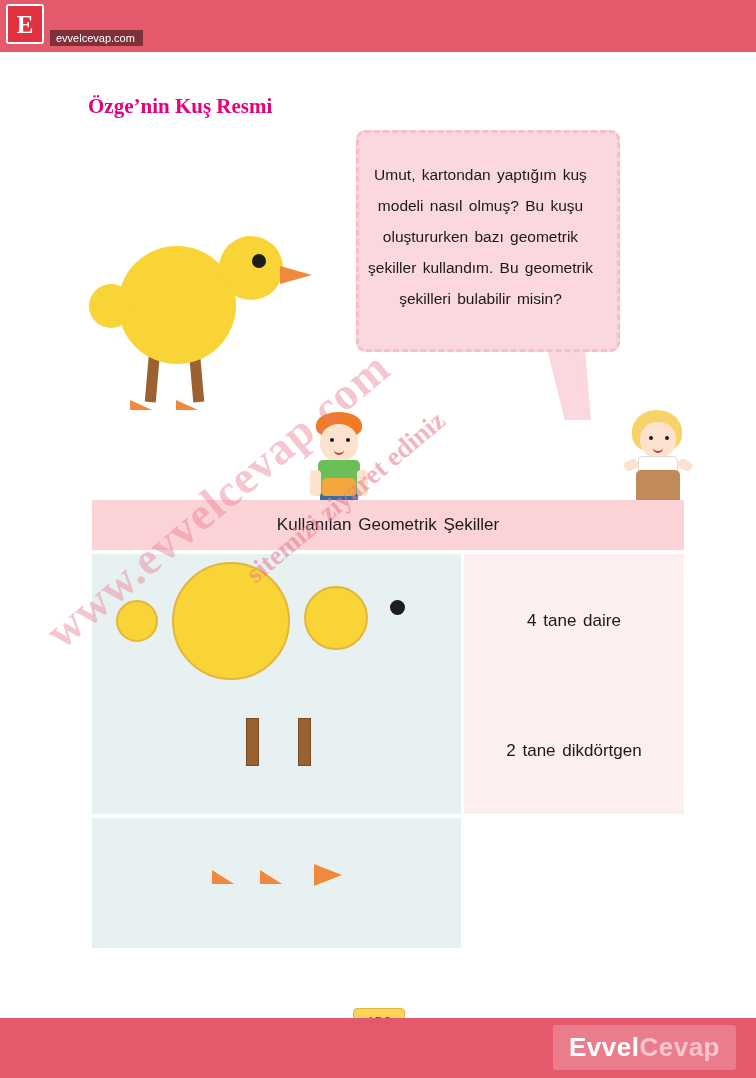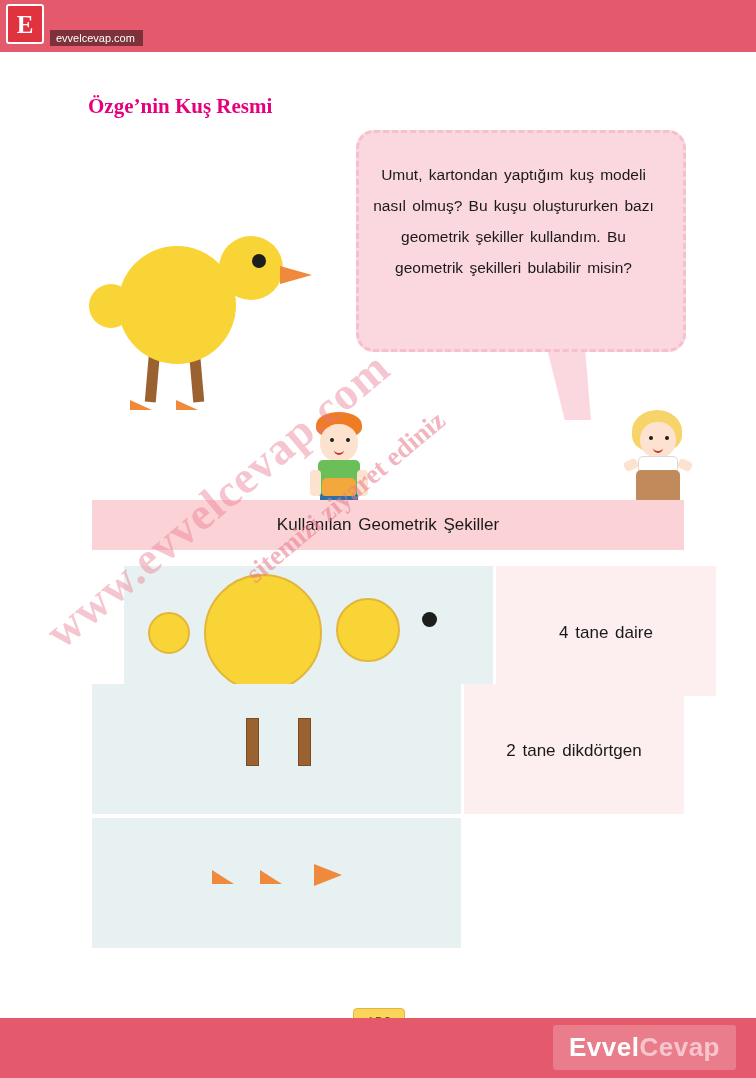--- a/index.html
+++ b/index.html
@@ -99,24 +99,24 @@
     font-size: 21px;
     color: #e6007e;
     font-family: "Liberation Serif", serif;
     font-weight: bold;
   }
 
   
   .bubble {
     position: absolute;
     left: 356px; top: 78px;
-    width: 330px; height: 222px;
+    width: 264px; height: 222px;
     background: #fbd7e0;
     border: 3px dashed #f6bfcd;
-    border-radius: 18px;
+    border-radius: 9px;
     padding: 26px 24px 0 9px;
   }
   .bubble p {
     margin: 0;
     font-size: 15.5px;
     line-height: 31px;
     color: #1a1a1a;
     text-align: center;
     font-family: "Liberation Sans", sans-serif;
     word-spacing: 2px;
@@ -197,21 +197,21 @@
     background: #fbd3d7;
     text-align: center;
     line-height: 50px;
     font-size: 17px;
     color: #1a1a1a;
     font-family: "Liberation Sans", sans-serif;
     word-spacing: 2px;
   }
   .tbl-body { position: absolute; left: 92px; top: 498px; width: 592px; height: 400px; }
   .row { position: absolute; left: 0; width: 592px; height: 133px; }
-  .row.r1 { top: 16px; margin-left: 32px; }
+  .row.r1 { top: 4px; }
   .row.r2 { top: 134px; }
   .row.r3 { top: 268px; }
   .cell-shapes {
     position: absolute; left: 0; top: 0;
     width: 372px; height: 133px;
     background: #e8f1f1;
     border-bottom: 3px solid #ffffff;
     border-right: 3px solid #ffffff;
   }
   .cell-label {

